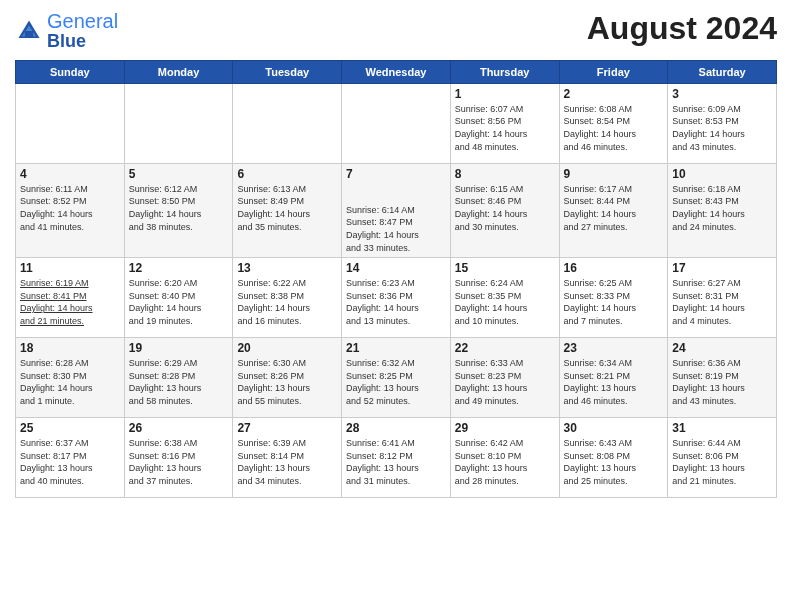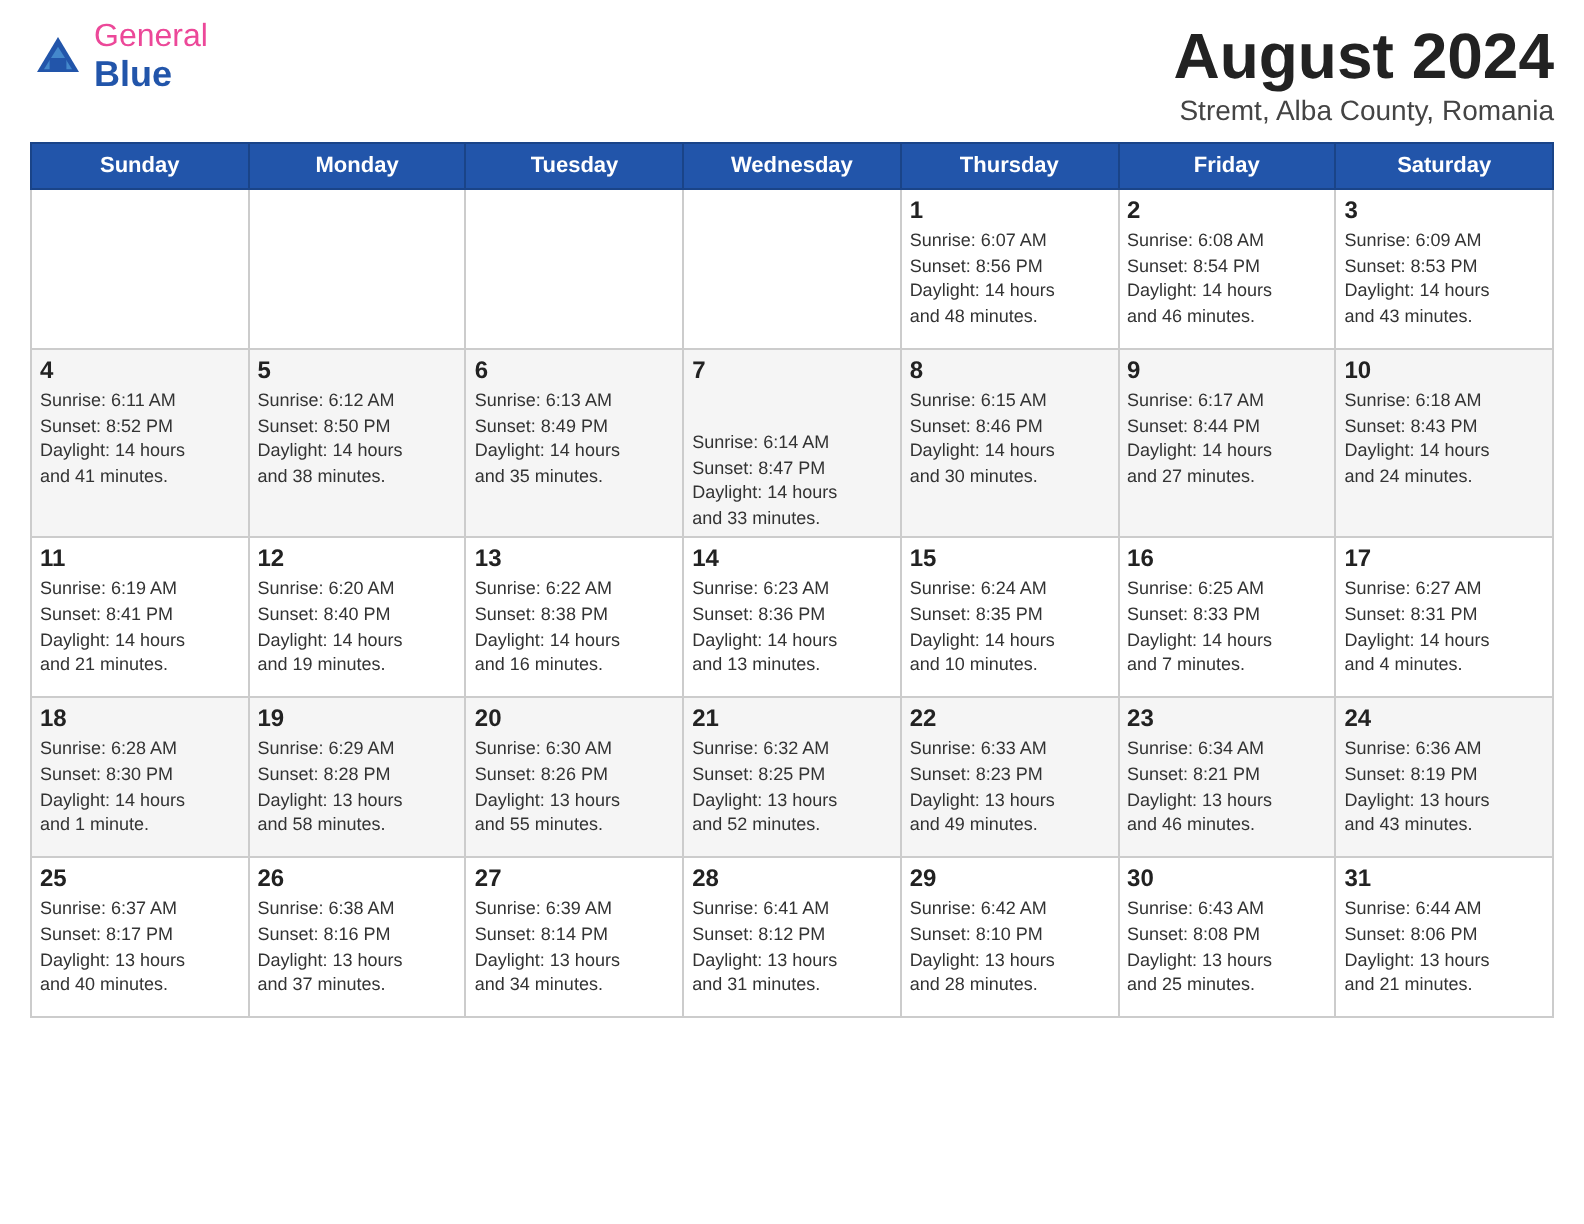--- a/index.html
+++ b/index.html
@@ -25,22 +25,22 @@
       display: flex;
       align-items: center;
       gap: 4px;
     }
     .logo-text {
       display: flex;
       flex-direction: column;
       line-height: 1.1;
     }
     .logo-general {
-      font-size: 16px;
-      color: #ec4899;
+      font-size: 20px;
+      color: #3b82f6;
       font-weight: normal;
     }
     .logo-blue {
       font-size: 18px;
       color: #2255aa;
       font-weight: bold;
     }
     .logo-icon {
       width: 28px;
       height: 28px;
@@ -108,21 +108,20 @@
         <polygon points="20,12 30,28 10,28" fill="#4488cc"></polygon>
         <rect x="14" y="20" width="12" height="10" fill="#2255aa"></rect>
       </svg>
       <div class="logo-text">
         <span class="logo-general">General</span>
         <span class="logo-blue">Blue</span>
       </div>
     </div>
     <div class="title-block">
       <div class="month-title">August 2024</div>
-      <div class="subtitle">Stremt, Alba County, Romania</div>
     </div>
   </div>
 
   <table class="calendar">
     <thead>
       <tr>
         <th>Sunday</th>
         <th>Monday</th>
         <th>Tuesday</th>
         <th>Wednesday</th>
@@ -206,21 +205,21 @@
             <span class="day-number">10</span>
             <div class="day-info" style="white-space: pre-line;">Sunrise: 6:18 AM
 Sunset: 8:43 PM
 Daylight: 14 hours
 and 24 minutes.</div>
           </td>
         </tr>
         <tr>
           <td>
             <span class="day-number">11</span>
-            <div class="day-info" style="white-space: pre-line;">Sunrise: 6:19 AM
+            <div class="day-info" style="white-space: pre-line; text-decoration: underline;">Sunrise: 6:19 AM
 Sunset: 8:41 PM
 Daylight: 14 hours
 and 21 minutes.</div>
           </td>
           <td>
             <span class="day-number">12</span>
             <div class="day-info" style="white-space: pre-line;">Sunrise: 6:20 AM
 Sunset: 8:40 PM
 Daylight: 14 hours
 and 19 minutes.</div>

